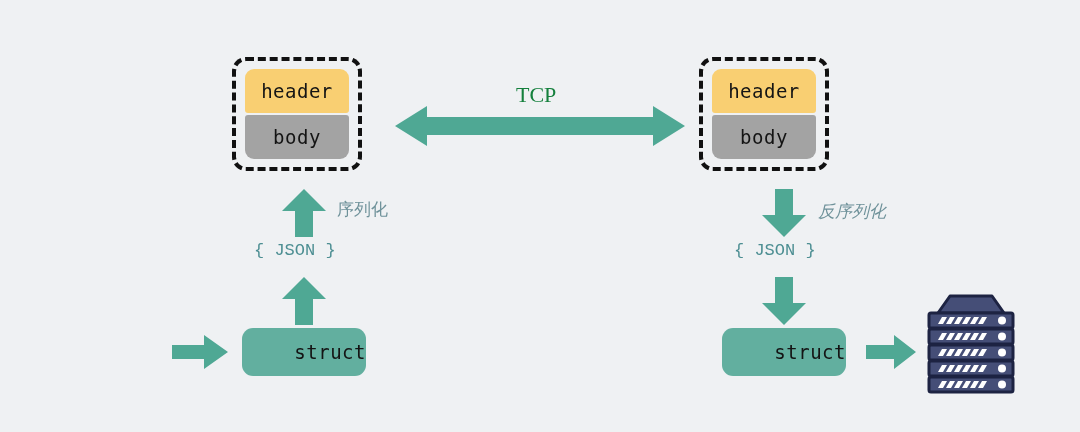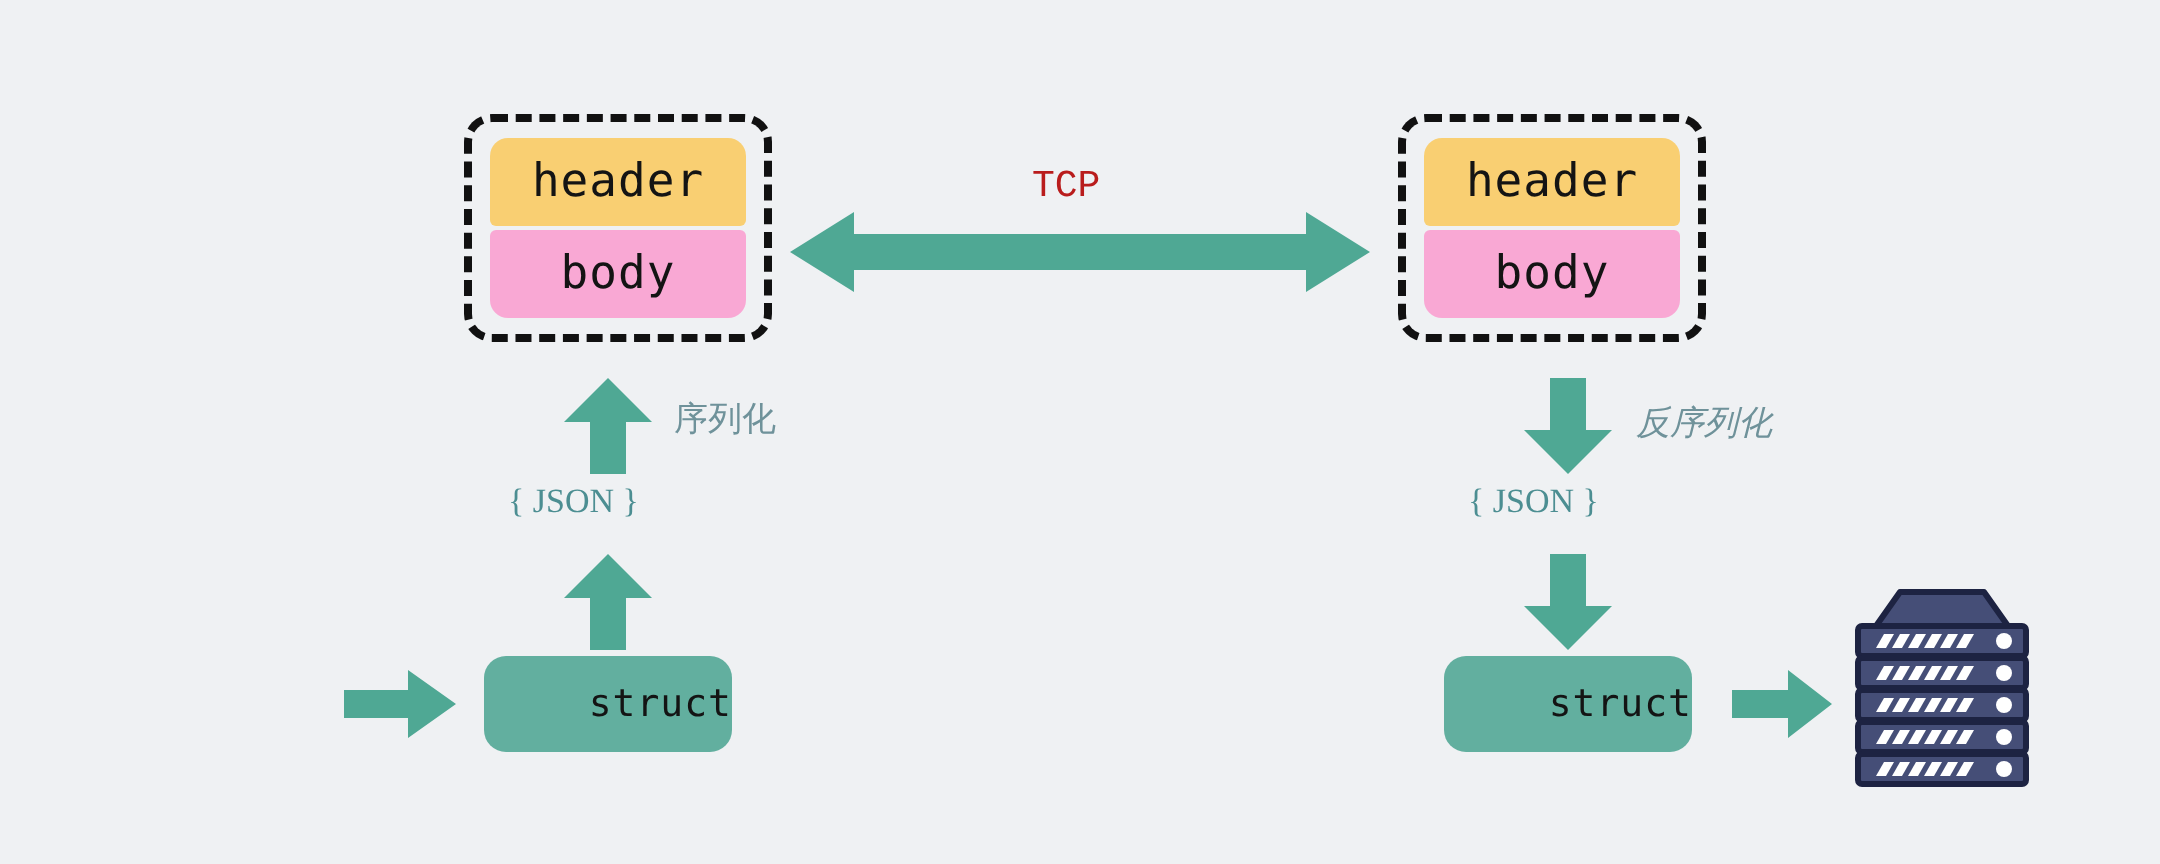--- a/index.html
+++ b/index.html
@@ -26,36 +26,36 @@
     box-sizing: border-box;
     border: 4px dashed #111111;
     border-radius: 14px;
     padding: 8px 9px;
     display: flex;
     flex-direction: column;
     gap: 2px;
   }
   .packet .seg {
     box-sizing: border-box;
-    width: 128px;
+    width: 104px;
     height: 44px;
     display: flex;
     align-items: center;
     justify-content: center;
     font-family: "DejaVu Sans Mono", "Liberation Mono", monospace;
-    font-size: 23px;
+    font-size: 19px;
     color: #141414;
     letter-spacing: 0.5px;
   }
   .seg-header {
     background: #f9cf72;
     border-radius: 9px 9px 3px 3px;
   }
   .seg-body {
-    background: #f9a8d4;
+    background: #a3a3a3;
     border-radius: 3px 3px 9px 9px;
   }
 
   
   .pill {
     position: absolute;
     box-sizing: border-box;
     background: #62af9f;
     border-radius: 11px;
     display: flex;
@@ -73,28 +73,28 @@
     color: #6f929a;
     font-size: 17px;
     white-space: nowrap;
     font-family: "DejaVu Sans", "Liberation Sans", sans-serif;
   }
   .label-json {
     position: absolute;
     color: #4c8e92;
     font-size: 17px;
     white-space: nowrap;
+    font-family: Liberation Mono, monospace;
+  }
+  .label-tcp {
+    position: absolute;
+    color: #15803d;
+    font-size: 22px;
+    white-space: nowrap;
     font-family: Liberation Serif, serif;
-  }
-  .label-tcp {
-    position: absolute;
-    color: #b91c1c;
-    font-size: 19px;
-    white-space: nowrap;
-    font-family: Liberation Mono, monospace;
   }
 
   
   .arrow {
     position: absolute;
   }
   .arrow svg { display: block; }
 
   
   .icon {

